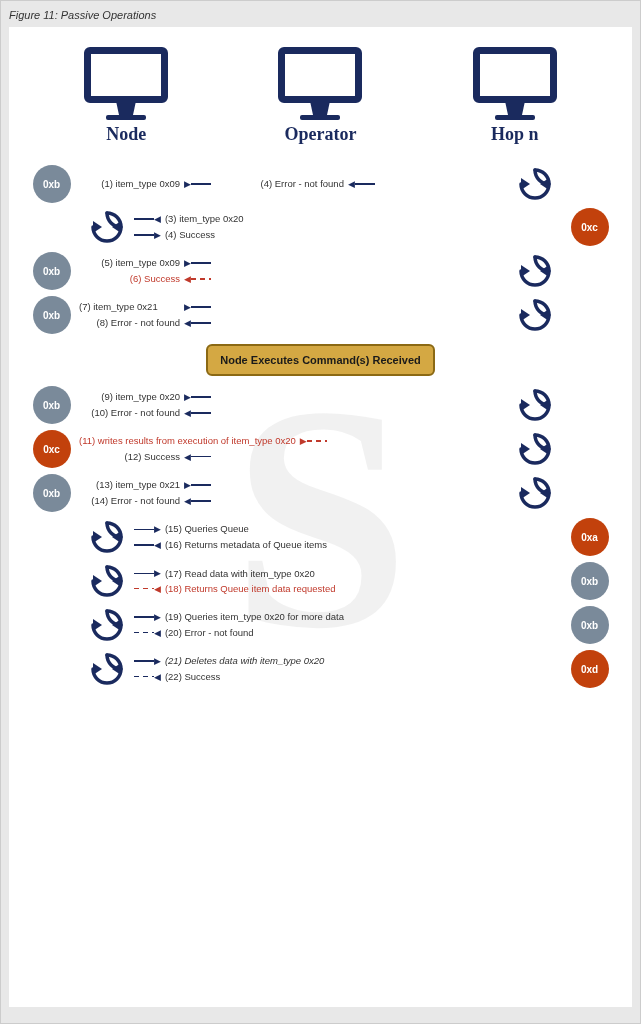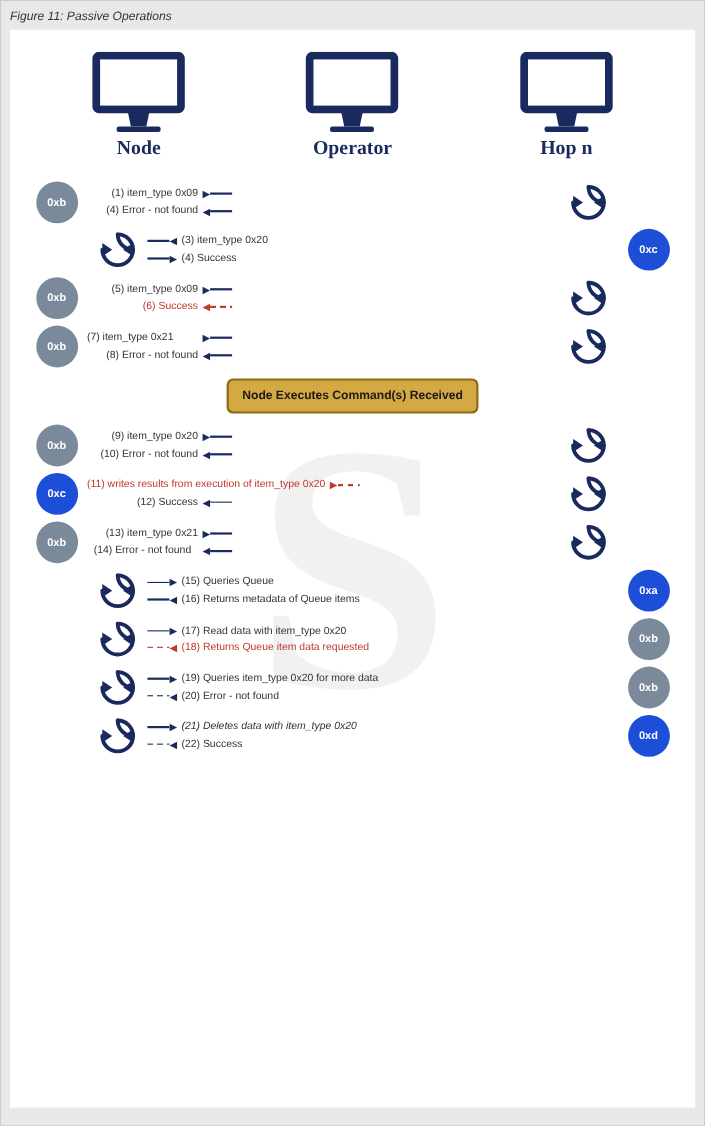--- a/index.html
+++ b/index.html
@@ -82,21 +82,21 @@
       border-radius: 50%;
       display: flex;
       align-items: center;
       justify-content: center;
       font-size: 10px;
       font-weight: bold;
       color: white;
       flex-shrink: 0;
     }
     .badge-gray { background: #7a8a9a; }
-    .badge-gold { background: #1d4ed8; }
+    .badge-gold { background: #c2410c; }
     
     .cycle-icon {
       width: 36px;
       height: 36px;
       flex-shrink: 0;
     }
     
     .exec-box {
       background: #d4a843;
       border: 2px solid #8b6914;
@@ -170,21 +170,21 @@
         <span class="column-label">Hop n</span>
       </div>
     </div>
 
     <div class="content">
 
       <div class="interaction-block">
         <div style="width:55px; display:flex; justify-content:center;">
           <div class="badge badge-gray">0xb</div>
         </div>
-        <div style="flex:1; display:flex; flex-direction:column;">
+        <div style="flex:1; display:flex; flex-direction:row;gap:32px;">
 
           <div style="display:flex; align-items:center; margin:2px 0;">
             <span class="msg-label" style="min-width:105px; text-align:right; padding-right:4px;">(1) item_type 0x09</span>
             <span style="color:#1a2a5e; font-size:9px;">▶</span>
             <div class="line line-solid-dark" style="width:20px; flex:none;"></div>
           </div>
 
           <div style="display:flex; align-items:center; margin:2px 0;">
             <span class="msg-label" style="min-width:105px; text-align:right; padding-right:4px;">(4) Error - not found</span>
             <span style="color:#1a2a5e; font-size:9px;">◀</span>
@@ -347,21 +347,21 @@
         <div style="width:55px; display:flex; justify-content:center;">
           <div class="badge badge-gray">0xb</div>
         </div>
         <div style="flex:1; display:flex; flex-direction:column;">
           <div style="display:flex; align-items:center; margin:2px 0;">
             <span class="msg-label" style="min-width:105px; text-align:right; padding-right:4px;">(13) item_type 0x21</span>
             <span style="color:#1a2a5e; font-size:9px;">▶</span>
             <div class="line line-solid-dark" style="width:20px; flex:none;"></div>
           </div>
           <div style="display:flex; align-items:center; margin:2px 0;">
-            <span class="msg-label" style="min-width:105px; padding-right:4px;">(14) Error - not found</span>
+            <span class="msg-label" style="min-width:105px; text-align:right; padding-right:4px;">(14) Error - not found</span>
             <span style="color:#1a2a5e; font-size:9px;">◀</span>
             <div class="line line-solid-dark" style="width:20px; flex:none;"></div>
           </div>
         </div>
         <div style="width:55px; display:flex; justify-content:center;">
           <svg class="cycle-icon" viewBox="0 0 36 36">
             <path d="M18 4 A14 14 0 1 1 4 18" fill="none" stroke="#1a2a5e" stroke-width="3.5" stroke-linecap="round"></path>
             <polygon points="4,12 4,24 13,18" fill="#1a2a5e"></polygon>
             <path d="M18 4 A14 14 0 0 0 32 18" fill="none" stroke="#1a2a5e" stroke-width="3.5" stroke-linecap="round"></path>
             <polygon points="32,12 32,24 23,18" fill="#1a2a5e"></polygon>

